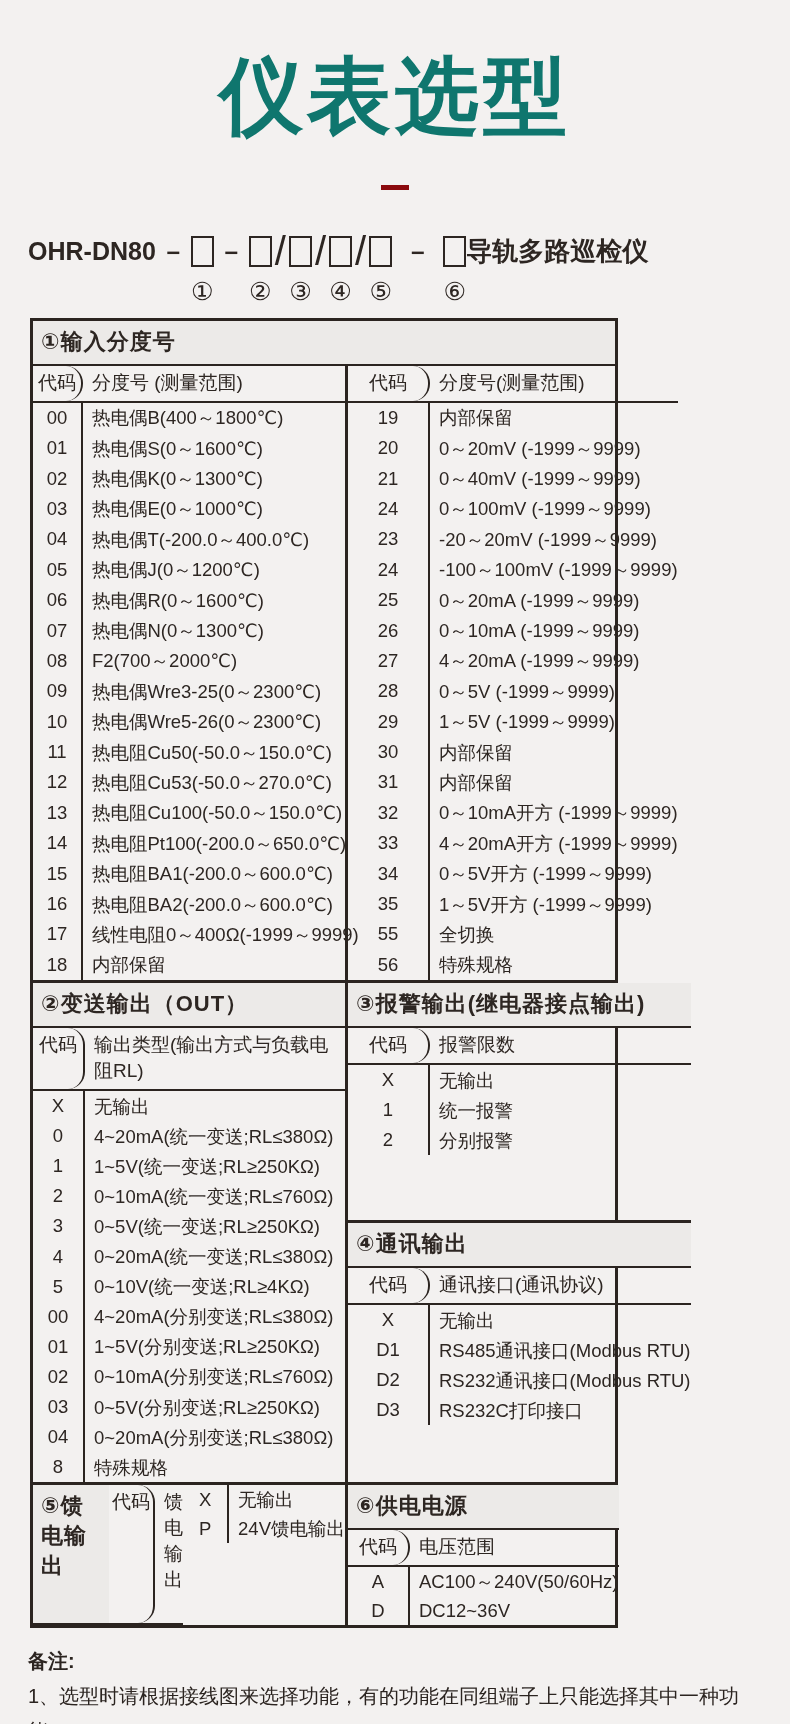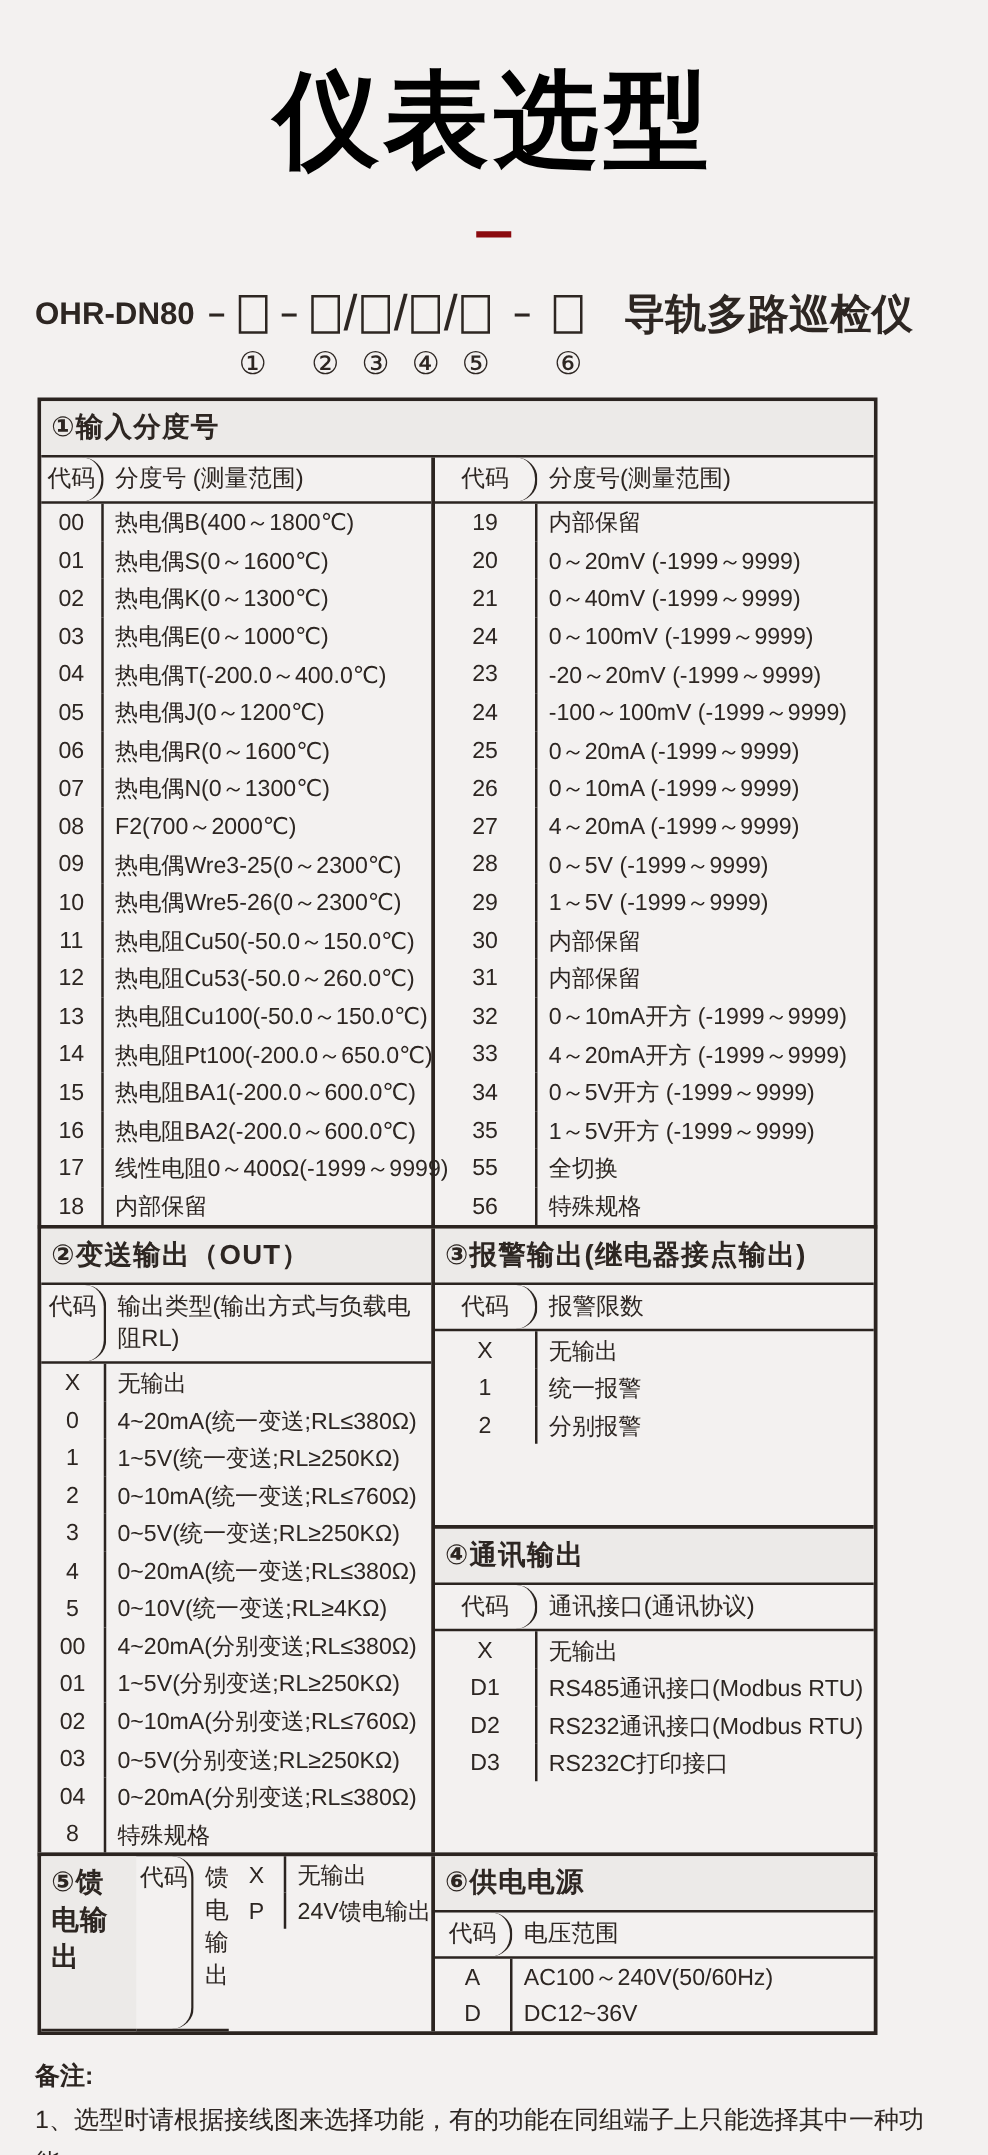--- a/index.html
+++ b/index.html
@@ -4,37 +4,37 @@
 <style>
   * { box-sizing: border-box; }
   html,body { margin:0; padding:0; }
   body {
     width:790px; height:1724px; overflow:hidden;
     background:#f3f1f0; color:#2d2622;
     font-family:"Liberation Sans","DejaVu Sans",sans-serif;
   }
   .page-title {
     text-align:center; font-size:84px; font-weight:900;
-    letter-spacing:4px; margin-top:48px; line-height:1.15; color:#000000;
+    letter-spacing:4px; margin-top:48px; line-height:1.15; color:#0f766e;
   }
   .title-dash { width:28px; height:5px; margin:40px auto 0; }
 
   
   .model { display:flex; align-items:flex-start; margin:36px 0 0 28px; white-space:nowrap; }
   .m-text { font-size:25px; font-weight:700; line-height:50px;text-align:right; }
-  .m-suffix { font-size:33px; font-weight:700; line-height:50px;margin-left:33px; }
+  .m-suffix { font-size:26px; font-weight:700; line-height:50px; }
   .m-sep { font-size:25px; font-weight:700; line-height:50px; padding:0 5px; }
   .m-sep.slash { font-size:40px; font-weight:400; padding:0 3px; }
   .m-sep.wide { padding:0 13px; }
   .m-unit { display:flex; flex-direction:column; align-items:center; }
   .m-box { width:23px; height:31px; border:2px solid #2d2622; margin-top:10px; }
   .m-label { font-size:25px; line-height:25px; margin-top:12px; font-weight:400; }
 
   
-  .tbl { width:672px; margin-left:30px; border:3px solid #2b2420; background:#f3f1f0; }
+  .tbl { width:588px; margin-left:30px; border:3px solid #2b2420; background:#f3f1f0; }
   .tbl.stack { margin-top:-3px; }
   .band {
     background:#eceae8; font-size:22px; font-weight:700;
     padding:6px 8px 7px; border-bottom:2px solid #2b2420; letter-spacing:1px;
   }
   .cols { display:flex; align-items:stretch; border-bottom:2px solid #2b2420; font-size:19px; }
   .ccell { padding:4px 0 5px;border-radius:17px; }
   .ccell.code { text-align:center; border-right:2px solid #2b2420; flex:none; }
   .ccell.desc { padding-left:9px; flex:1; }
   .trow { display:flex; align-items:stretch; font-size:18.5px; }
@@ -161,21 +161,21 @@
           <div class="trow">
             <div class="tcell code">10</div>
             <div class="tcell desc">热电偶Wre5-26(0～2300℃)</div>
           </div>
           <div class="trow">
             <div class="tcell code">11</div>
             <div class="tcell desc">热电阻Cu50(-50.0～150.0℃)</div>
           </div>
           <div class="trow">
             <div class="tcell code">12</div>
-            <div class="tcell desc">热电阻Cu53(-50.0～260.0℃)</div>
+            <div class="tcell desc">热电阻Cu53(-50.0～270.0℃)</div>
           </div>
           <div class="trow">
             <div class="tcell code">13</div>
             <div class="tcell desc">热电阻Cu100(-50.0～150.0℃)</div>
           </div>
           <div class="trow">
             <div class="tcell code">14</div>
             <div class="tcell desc">热电阻Pt100(-200.0～650.0℃)</div>
           </div>
           <div class="trow">

